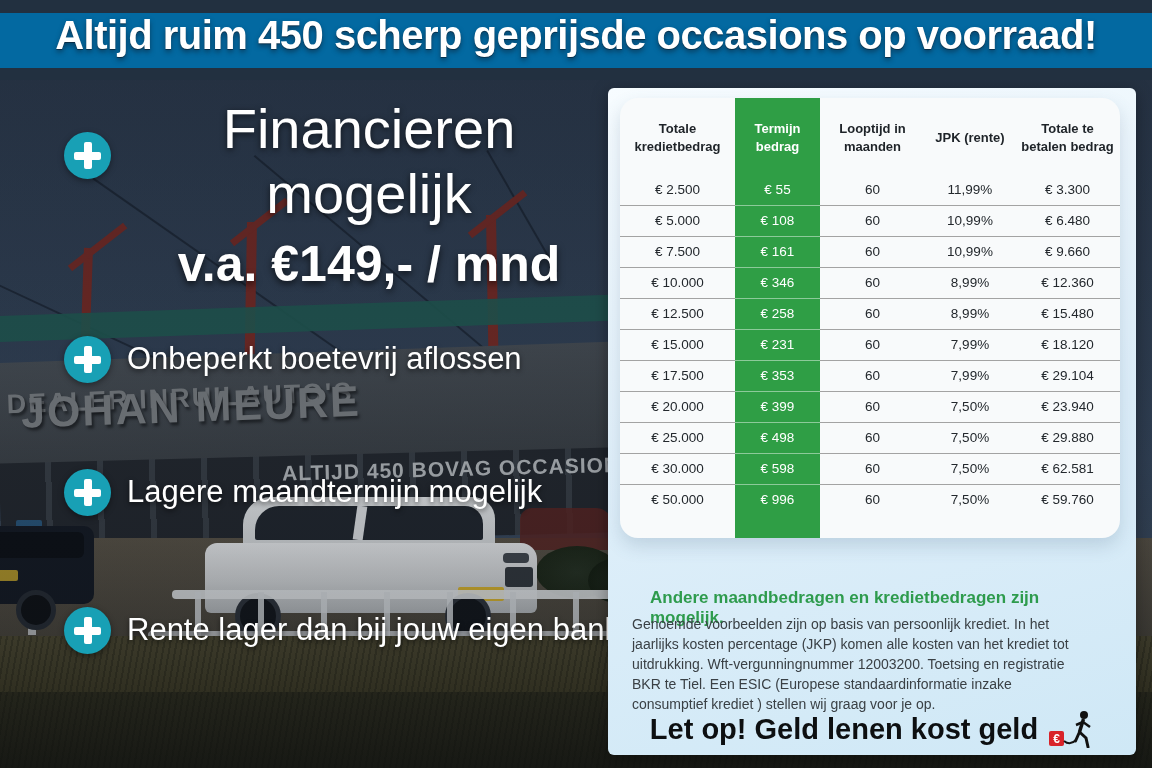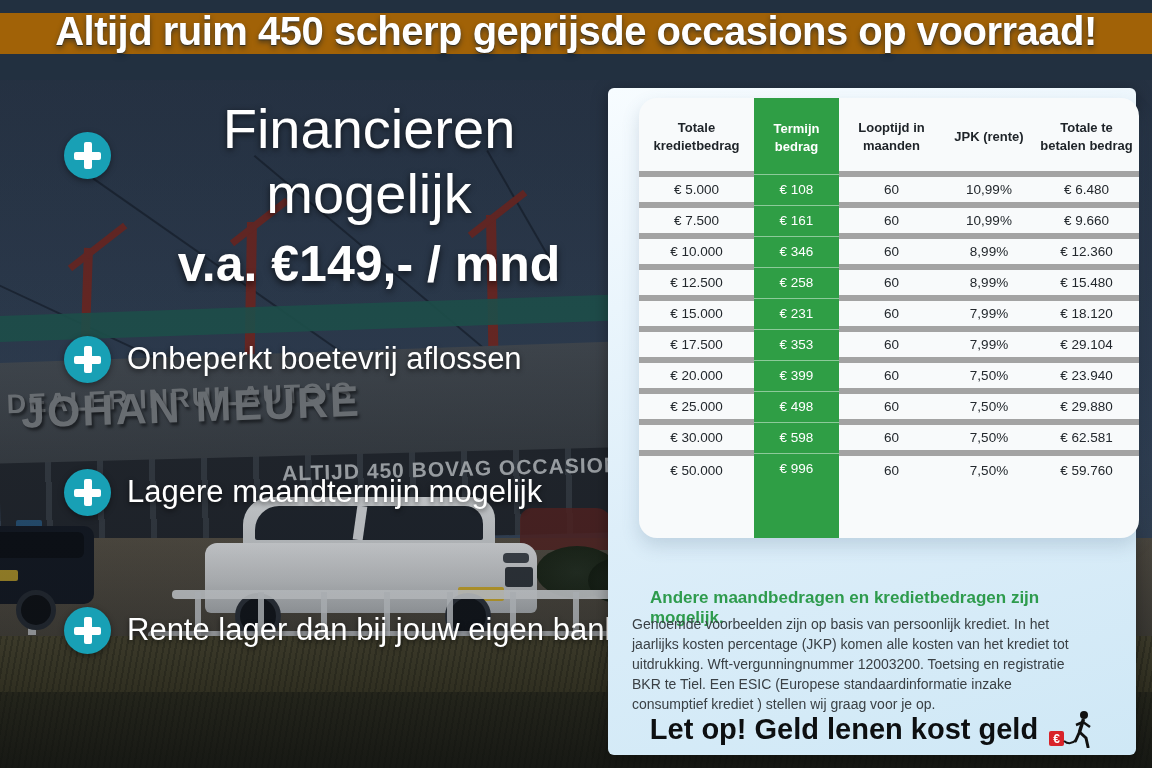--- a/index.html
+++ b/index.html
@@ -5,22 +5,22 @@
   * { box-sizing: border-box; margin: 0; padding: 0; }
   html,body { width:1152px; height:768px; }
   body {
     position: relative; overflow: hidden;
     font-family: "Liberation Sans", sans-serif;
     background: #2e3d51;
   }
   
   .banner { position:absolute; top:0; left:0; width:1152px; height:80px; background:#223040; z-index:5; }
   .banner-inner {
-    position:absolute; top:13px; left:0; right:0; height:41px; background:#a16207;
-    display:flex; align-items:flex-end; justify-content:center;
+    position:absolute; top:13px; left:0; right:0; height:55px; background:#0369a1;
+    display:flex; align-items:flex-start; justify-content:center;
   }
   .banner-text {
     color:#fff; font-size:40px; font-weight:700; letter-spacing:-0.5px; white-space:nowrap;
     text-shadow: 0 3px 5px rgba(12,28,44,.55), 0 1px 0 rgba(12,28,44,.6);
   }
   
   .photo { position:absolute; top:80px; left:0; width:1152px; height:688px; overflow:hidden;
     background: linear-gradient(180deg,#2f3d50 0%, #35455a 55%, #3a4a5e 70%); }
   .photo * { position:absolute; }
   .cable { height:2px; background:rgba(14,20,28,.8); transform-origin:left top; opacity:.65; }
@@ -98,28 +98,28 @@
   .p-hero { top:132px; }
   .p-b1 { top:336px; } .p-b2 { top:469px; } .p-b3 { top:607px; }
   .bullet { position:absolute; left:127px; color:#fff; font-size:31px; font-weight:400;
     white-space:nowrap; z-index:2; text-shadow:0 2px 5px rgba(0,0,0,.6); }
   .b1 { top:341px; } .b2 { top:474px; } .b3 { top:612px; }
   
   .panel { position:absolute; left:608px; top:88px; width:528px; height:667px; z-index:3;
     background:linear-gradient(165deg,#f7fcff 0%, #ddeef9 55%, #cfe8f6 100%);
     border-radius:6px; box-shadow:0 4px 16px rgba(0,0,0,.35); }
   .panel * { box-sizing:border-box; }
-  .card { position:absolute; left:31px; top:10px; width:500px; height:440px;
+  .card { position:absolute; left:12px; top:10px; width:500px; height:440px;
     background:#f8fafb; border-radius:18px; overflow:hidden;
     box-shadow:0 8px 18px rgba(70,100,130,.20); }
   table.fin { width:100%; height:100%; border-collapse:collapse; table-layout:fixed; }
   table.fin th { font-size:13px; font-weight:700; color:#1e2328; text-align:center;
     vertical-align:middle; padding:13px 6px 9px; line-height:1.35; height:76px; }
   table.fin td { font-size:13.5px; color:#23282d; text-align:center; vertical-align:middle;
-    height:31px; border-top:6px solid #a3a3a3; }
+    height:31px; border-top:1px solid #a3a3a3; }
   table.fin tr.first td { border-top:none; }
   table.fin .green { background:#2f9e45; color:#fff; }
   table.fin td.green { border-top:1px solid rgba(255,255,255,.45); font-weight:400; }
   table.fin tr.first td.green { border-top:none; }
   table.fin tr.filler td { border-top:none; height:auto; }
   .note-title { position:absolute; left:42px; top:500px; width:465px;
     color:#2e9b4d; font-weight:700; font-size:17px; }
   .disclaimer { position:absolute; left:24px; top:527px; width:452px;
     color:#3a4045; font-size:14px; line-height:1.42; }
   .warning-row { position:absolute; left:0; top:622px; width:528px;
@@ -222,20 +222,27 @@
       <thead>
         <tr>
           <th>Totale kredietbedrag</th>
           <th class="green">Termijn bedrag</th>
           <th>Looptijd in maanden</th>
           <th>JPK (rente)</th>
           <th>Totale te betalen bedrag</th>
         </tr>
       </thead>
       <tbody>
+        <tr class="first">
+          <td>€ 2.500</td>
+          <td class="green">€ 55</td>
+          <td>60</td>
+          <td>11,99%</td>
+          <td>€ 3.300</td>
+        </tr>
         <tr>
           <td>€ 5.000</td>
           <td class="green">€ 108</td>
           <td>60</td>
           <td>10,99%</td>
           <td>€ 6.480</td>
         </tr>
         <tr>
           <td>€ 7.500</td>
           <td class="green">€ 161</td>

